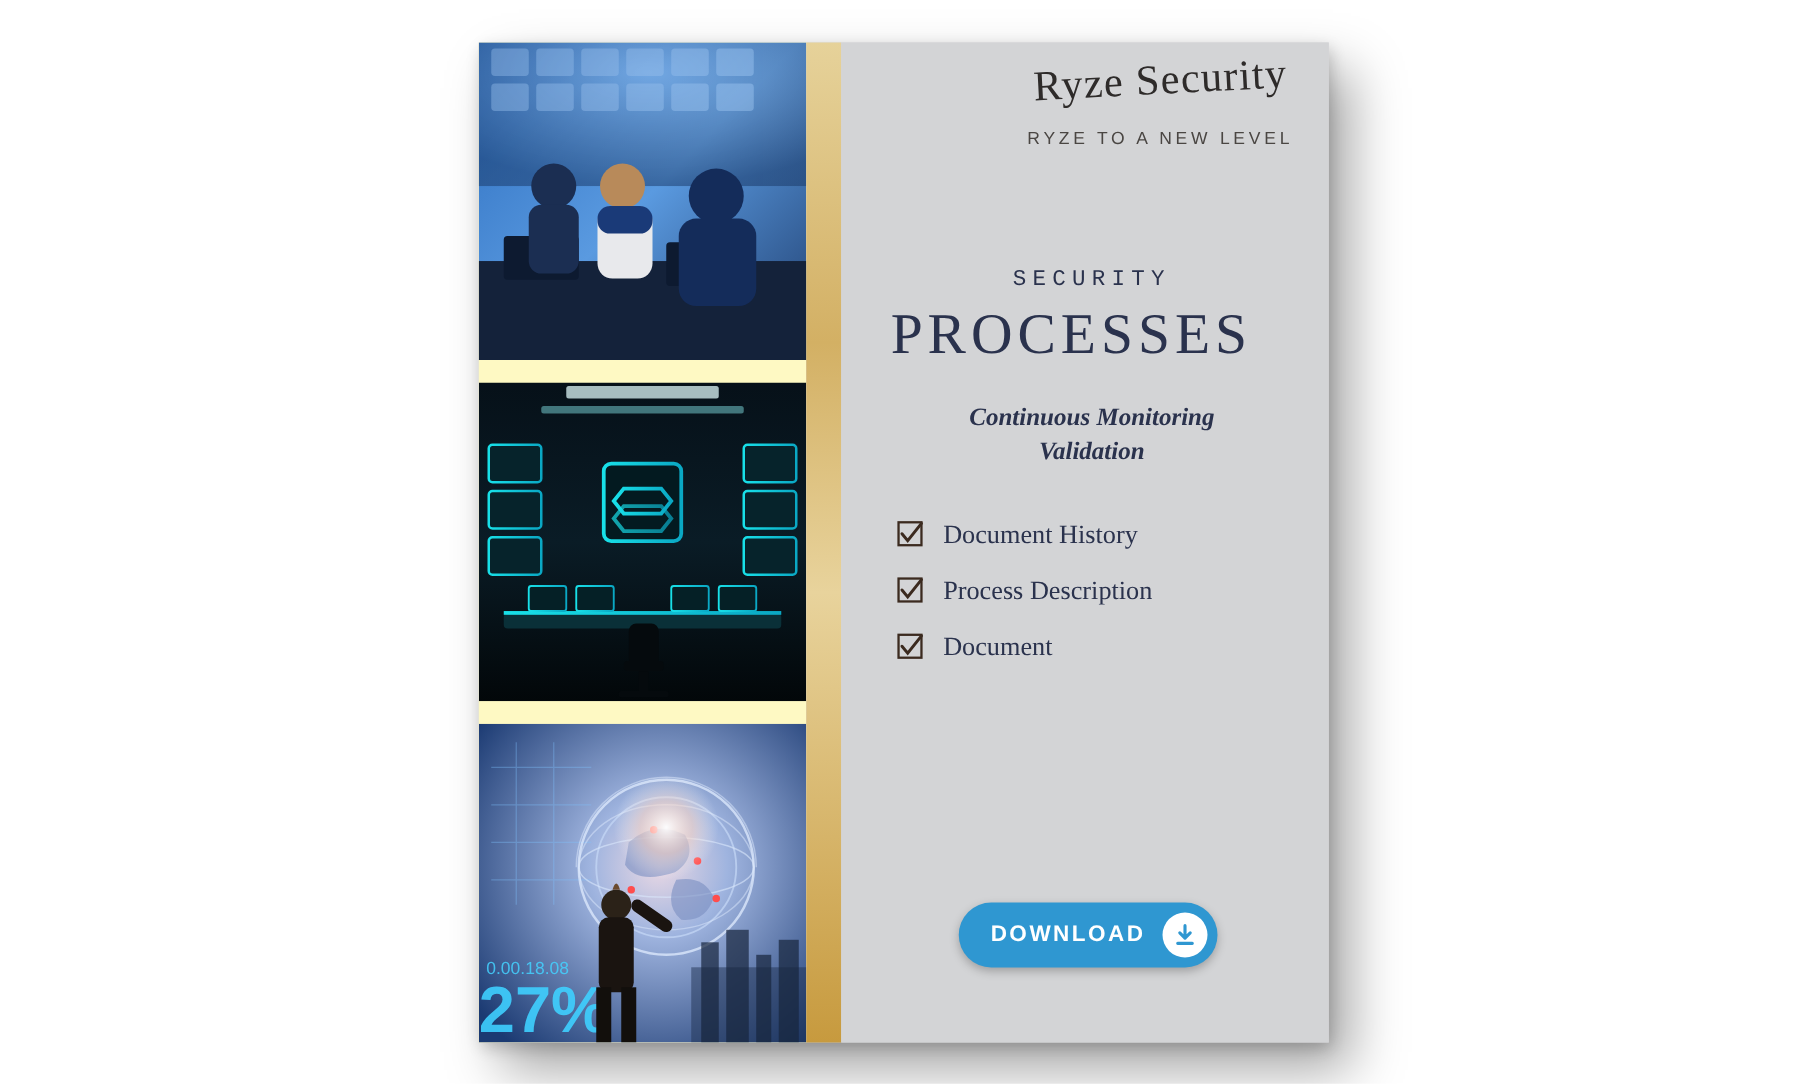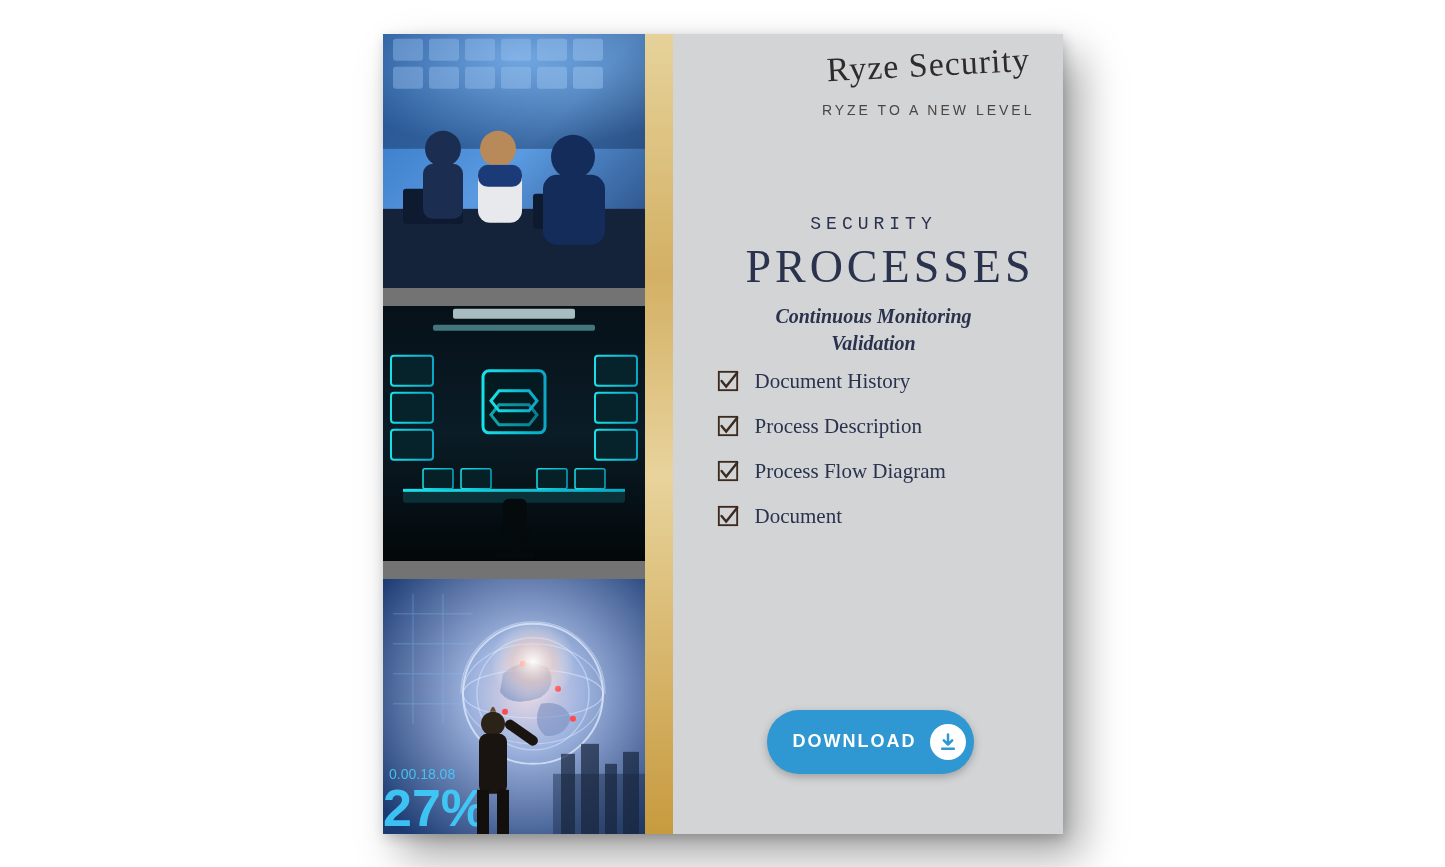--- a/index.html
+++ b/index.html
@@ -37,21 +37,21 @@
     box-shadow: 18px 22px 40px rgba(0,0,0,0.35), 2px 4px 12px rgba(0,0,0,0.2);
     display: flex;
   }
   
   .left-col {
     width: 262px;
     height: 100%;
     display: flex;
     flex-direction: column;
     gap: 18px;
-    background: #737373;
+    background: #fef9c3;
   }
   .left-img {
     flex: 1;
     position: relative;
     overflow: hidden;
   }
   .left-img svg {
     width: 100%;
     height: 100%;
     display: block;
@@ -99,36 +99,36 @@
     font-size: 18px;
     letter-spacing: 5px;
     text-align: center;
     color: var(--navy);
   }
   .title {
     font-family: Georgia, "Times New Roman", serif;
     font-weight: 400;
     font-size: 46px;
     letter-spacing: 4px;
-    text-align: right;
+    text-align: left;
     color: var(--navy);
     margin-top: 6px;
   }
   .subtitle {
     font-family: Georgia, serif;
     font-style: italic;
     font-weight: 700;
     font-size: 20px;
     text-align: center;
     color: var(--navy);
     line-height: 1.35;
-    margin-top: 10px;
+    margin-top: 28px;
   }
   .checklist {
-    margin-top: 12px;
+    margin-top: 40px;
     padding-left: 4px;
   }
   .check-item {
     display: flex;
     align-items: center;
     gap: 16px;
     margin-bottom: 20px;
   }
   .checkbox {
     width: 22px;
@@ -141,21 +141,21 @@
     color: var(--navy);
   }
   .download-btn {
     position: absolute;
     left: 94px;
     bottom: 60px;
     background: var(--blue-btn);
     color: #fff;
     border: none;
     border-radius: 999px;
-    height: 64px;
+    height: 52px;
     padding: 0 8px 0 26px;
     display: inline-flex;
     align-items: center;
     gap: 14px;
     cursor: pointer;
     box-shadow: 0 3px 8px rgba(0,0,0,0.25);
     font-family: Arial, Helvetica, sans-serif;
   }
   .download-btn .btn-text {
     font-weight: 800;
@@ -390,27 +390,20 @@
               <rect x="2" y="2" width="20" height="20" fill="none" stroke="#3b2a1f" stroke-width="2"></rect>
               <path d="M5 12 l5 6 L22 3" fill="none" stroke="#3b2a1f" stroke-width="2.6" stroke-linecap="round"></path>
             </svg>
             <span class="check-label">Process Description</span>
           </div>
           <div class="check-item">
             <svg class="checkbox" viewBox="0 0 24 24">
               <rect x="2" y="2" width="20" height="20" fill="none" stroke="#3b2a1f" stroke-width="2"></rect>
               <path d="M5 12 l5 6 L22 3" fill="none" stroke="#3b2a1f" stroke-width="2.6" stroke-linecap="round"></path>
             </svg>
-            <span class="check-label">Process Flow Diagram</span>
-          </div>
-          <div class="check-item">
-            <svg class="checkbox" viewBox="0 0 24 24">
-              <rect x="2" y="2" width="20" height="20" fill="none" stroke="#3b2a1f" stroke-width="2"></rect>
-              <path d="M5 12 l5 6 L22 3" fill="none" stroke="#3b2a1f" stroke-width="2.6" stroke-linecap="round"></path>
-            </svg>
             <span class="check-label">Document</span>
           </div>
         </div>
       </div>
 
       <button class="download-btn">
         <span class="btn-text">DOWNLOAD</span>
         <span class="btn-icon">
           <svg viewBox="0 0 24 24">
             <path d="M12 3 v12 M12 15 l-5 -5 M12 15 l5 -5 M5 20 h14" fill="none" stroke="#2f97d1" stroke-width="3" stroke-linecap="round" stroke-linejoin="round"></path>

